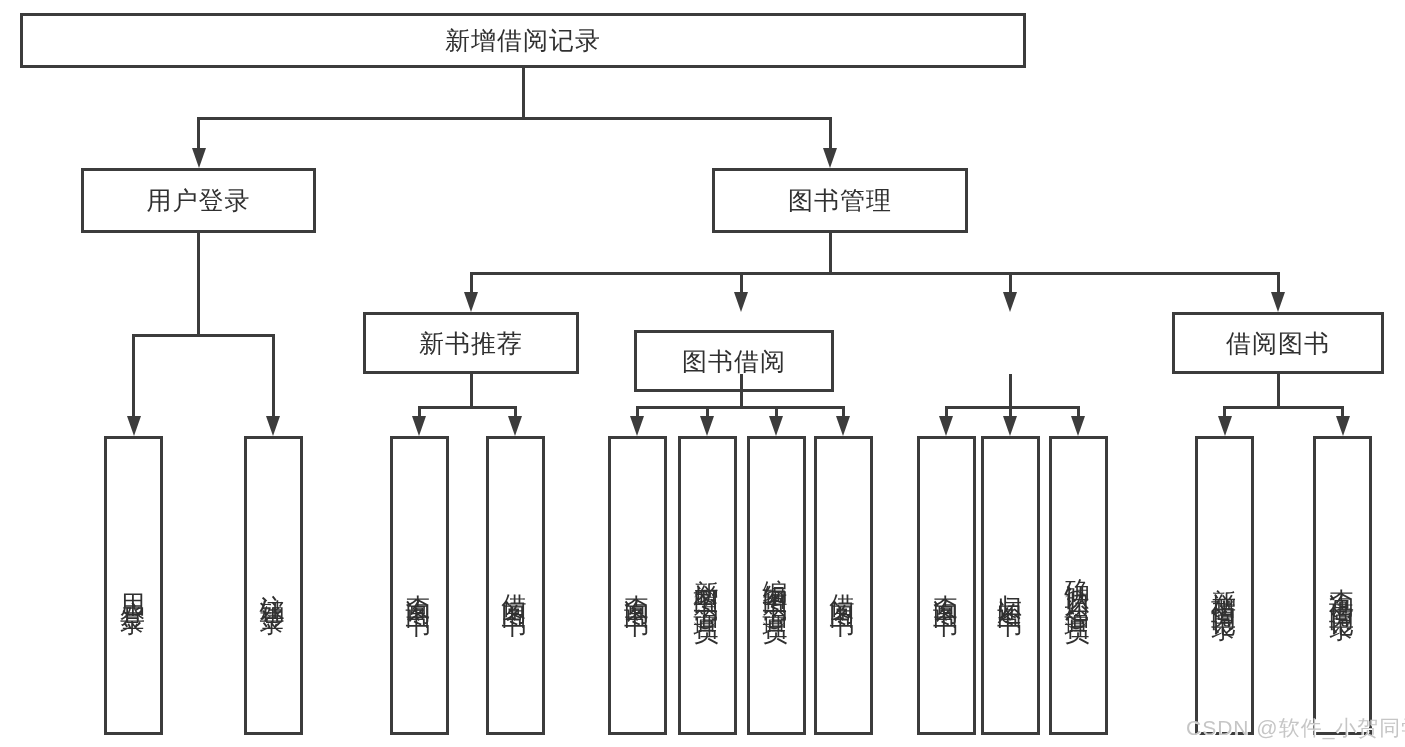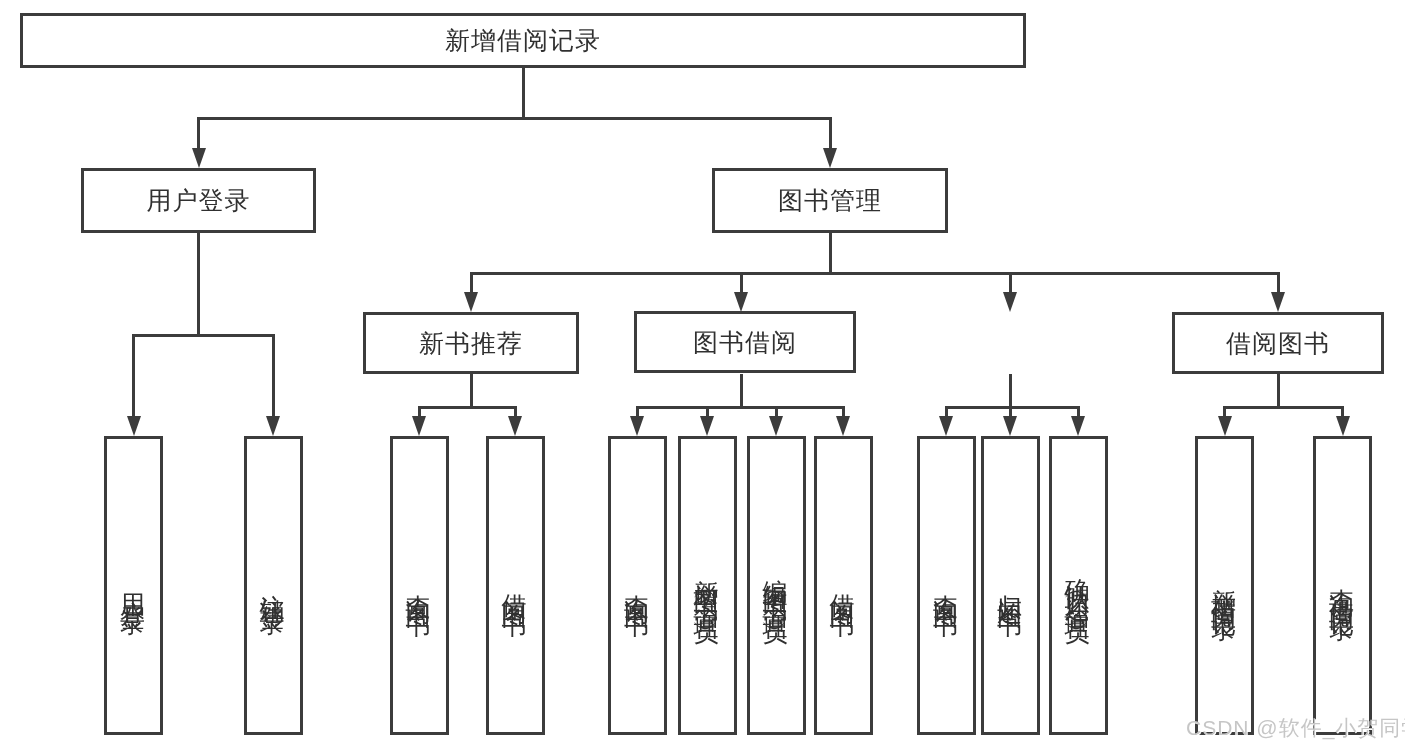--- a/index.html
+++ b/index.html
@@ -65,42 +65,42 @@
   <div class="node" style="left:20px;top:13px;width:1006px;height:55px;">新增借阅记录</div>
 
   <div class="line" style="left:521.5px;top:68px;width:3px;height:51px;"></div>
   <div class="line" style="left:197px;top:117px;width:634px;height:3px;"></div>
   <div class="line" style="left:197px;top:117px;width:3px;height:34px;"></div>
   <div class="arrow" style="left:191.5px;top:148px;"></div>
   <div class="line" style="left:828.5px;top:117px;width:3px;height:34px;"></div>
   <div class="arrow" style="left:823px;top:148px;"></div>
 
   <div class="node" style="left:81px;top:168px;width:235px;height:65px;">用户登录</div>
-  <div class="node" style="left:712px;top:168px;width:236px;height:65px;">图书管理</div>
+  <div class="node" style="left:712px;top:168px;width:256px;height:65px;">图书管理</div>
 
   <div class="line" style="left:197px;top:233px;width:3px;height:103px;"></div>
   <div class="line" style="left:132px;top:334px;width:142px;height:3px;"></div>
   <div class="line" style="left:132px;top:334px;width:3px;height:84px;"></div>
   <div class="arrow" style="left:126.5px;top:416px;"></div>
   <div class="line" style="left:271.5px;top:334px;width:3px;height:84px;"></div>
   <div class="arrow" style="left:266px;top:416px;"></div>
 
   <div class="line" style="left:828.5px;top:233px;width:3px;height:41px;"></div>
   <div class="line" style="left:469.5px;top:272px;width:810px;height:3px;"></div>
   <div class="line" style="left:469.5px;top:272px;width:3px;height:22px;"></div>
   <div class="arrow" style="left:464px;top:292px;"></div>
   <div class="line" style="left:739.5px;top:272px;width:3px;height:22px;"></div>
   <div class="arrow" style="left:734px;top:292px;"></div>
   <div class="line" style="left:1008.5px;top:272px;width:3px;height:22px;"></div>
   <div class="arrow" style="left:1003px;top:292px;"></div>
   <div class="line" style="left:1276.5px;top:272px;width:3px;height:22px;"></div>
   <div class="arrow" style="left:1271px;top:292px;"></div>
 
   <div class="node" style="left:363px;top:312px;width:216px;height:62px;">新书推荐</div>
-  <div class="node" style="left:634px;top:311px;width:222px;height:62px;text-align:right;">图书借阅</div>
+  <div class="node" style="left:634px;top:330px;width:200px;height:62px;text-align:right;">图书借阅</div>
   <div class="node" style="left:1172px;top:312px;width:212px;height:62px;">借阅图书</div>
 
   <div class="line" style="left:469.5px;top:374px;width:3px;height:33px;"></div>
   <div class="line" style="left:417.5px;top:406px;width:99px;height:3px;"></div>
   <div class="line" style="left:417.5px;top:406px;width:3px;height:12px;"></div>
   <div class="arrow" style="left:412px;top:416px;"></div>
   <div class="line" style="left:513.5px;top:406px;width:3px;height:12px;"></div>
   <div class="arrow" style="left:508px;top:416px;"></div>
 
   <div class="line" style="left:740px;top:374px;width:3px;height:33px;"></div>

